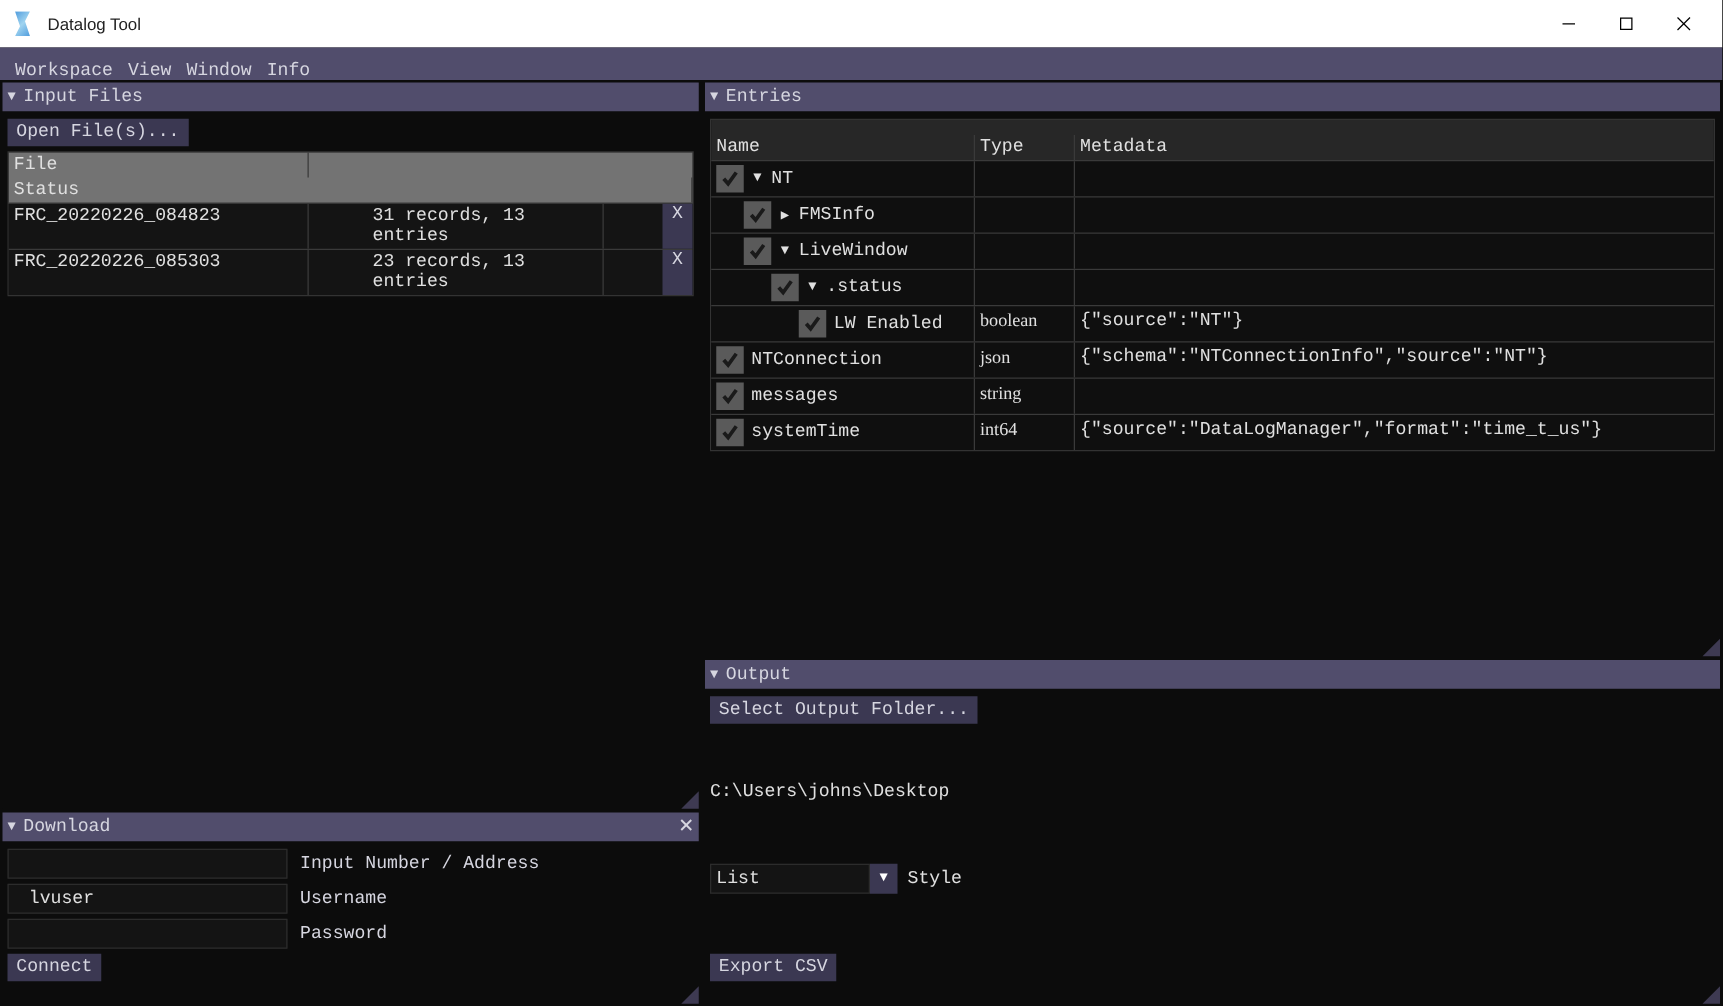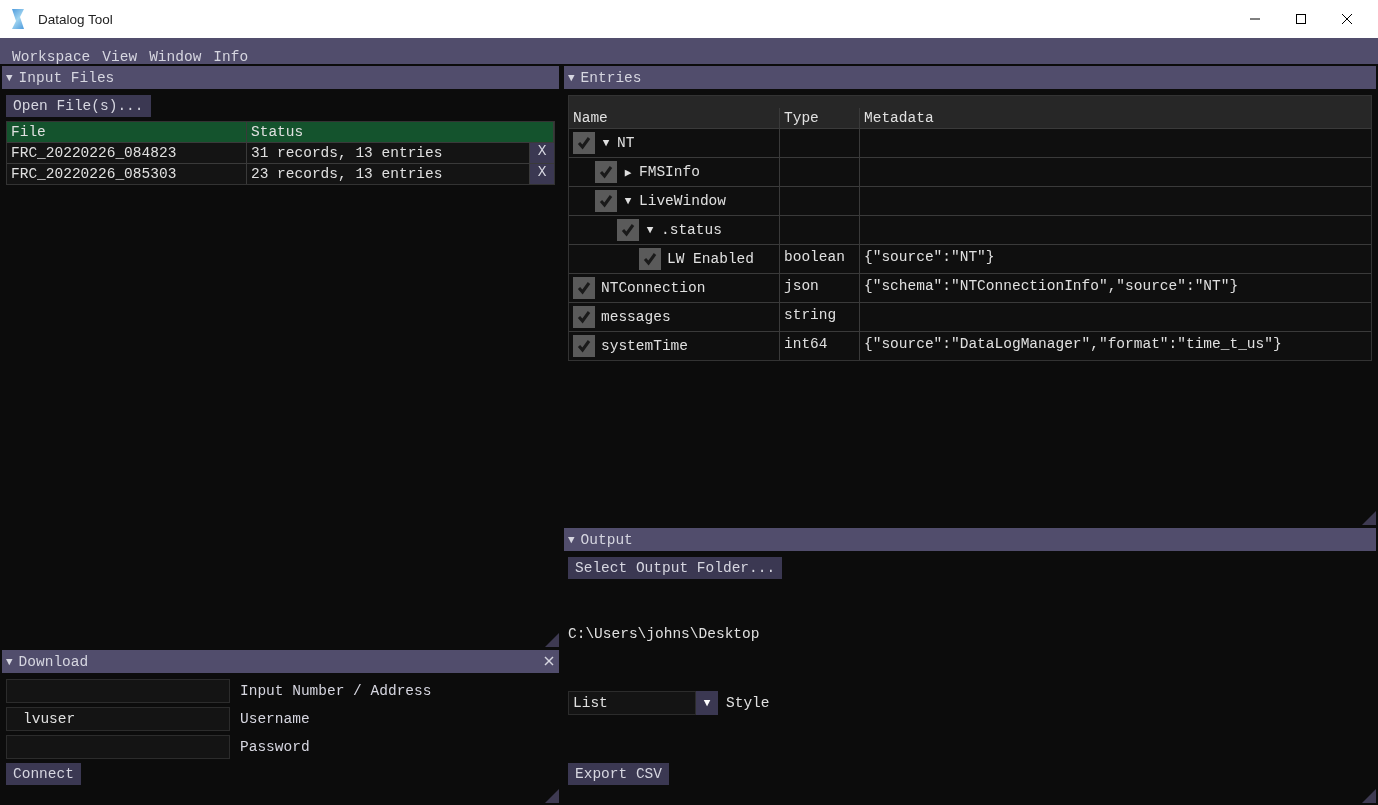--- a/index.html
+++ b/index.html
@@ -122,22 +122,22 @@
 
 .filetable {
   border: 1px solid #333;
   margin-top: 4px;
 }
 .filetable-row {
   display: flex;
   border-bottom: 1px solid #3a3a3a;
 }
 .filetable-row:last-child { border-bottom: none; }
-.filetable-row.header { background: #14532d; }
-.filetable-row.data { background: #141414; }
+.filetable-row.header { background: #737373; flex-direction: column; }
+.filetable-row.data { background: #141414; gap: 47px; }
 .filetable-row .c-file { width: 240px; padding: 2px 4px; border-right: 1px solid #3a3a3a; }
 .filetable-row .c-status { flex: 1; padding: 2px 4px; border-right: 1px solid #3a3a3a; }
 .filetable-row .c-x { width: 24px; text-align: center; background: #3b3852; color: #d6d6e0; }
 
 .input-files-panel { flex: 1; }
 .download-panel { flex: 0 0 auto; }
 
 .form-row {
   display: flex;
   align-items: center;
@@ -171,21 +171,21 @@
 .entries-header .c-meta { flex: 1; border-right: none; }
 
 .entries-body .tree-row {
   display: flex;
   border-top: 1px solid #3a3a3a;
   background: #0f0f0f;
   height: 29px;
   align-items: stretch;
 }
 .tree-row .c-name { width: 211px; border-right: 1px solid #3a3a3a; display: flex; align-items: center; }
-.tree-row .c-type { width: 80px; border-right: 1px solid #3a3a3a; padding: 4px 4px; }
+.tree-row .c-type { width: 80px; border-right: 1px solid #3a3a3a; padding: 4px 4px; font-family: Liberation Serif, serif; }
 .tree-row .c-meta { flex: 1; padding: 4px 4px; white-space: nowrap; overflow: hidden; }
 .chk {
   width: 22px; height: 22px;
   background: #5a5a5a;
   display: inline-flex; align-items: center; justify-content: center;
   margin-left: 4px;
   margin-right: 6px;
   flex-shrink: 0;
 }
 .chk svg { width: 14px; height: 14px; stroke: #1a1a1a; stroke-width: 3; fill: none; }

